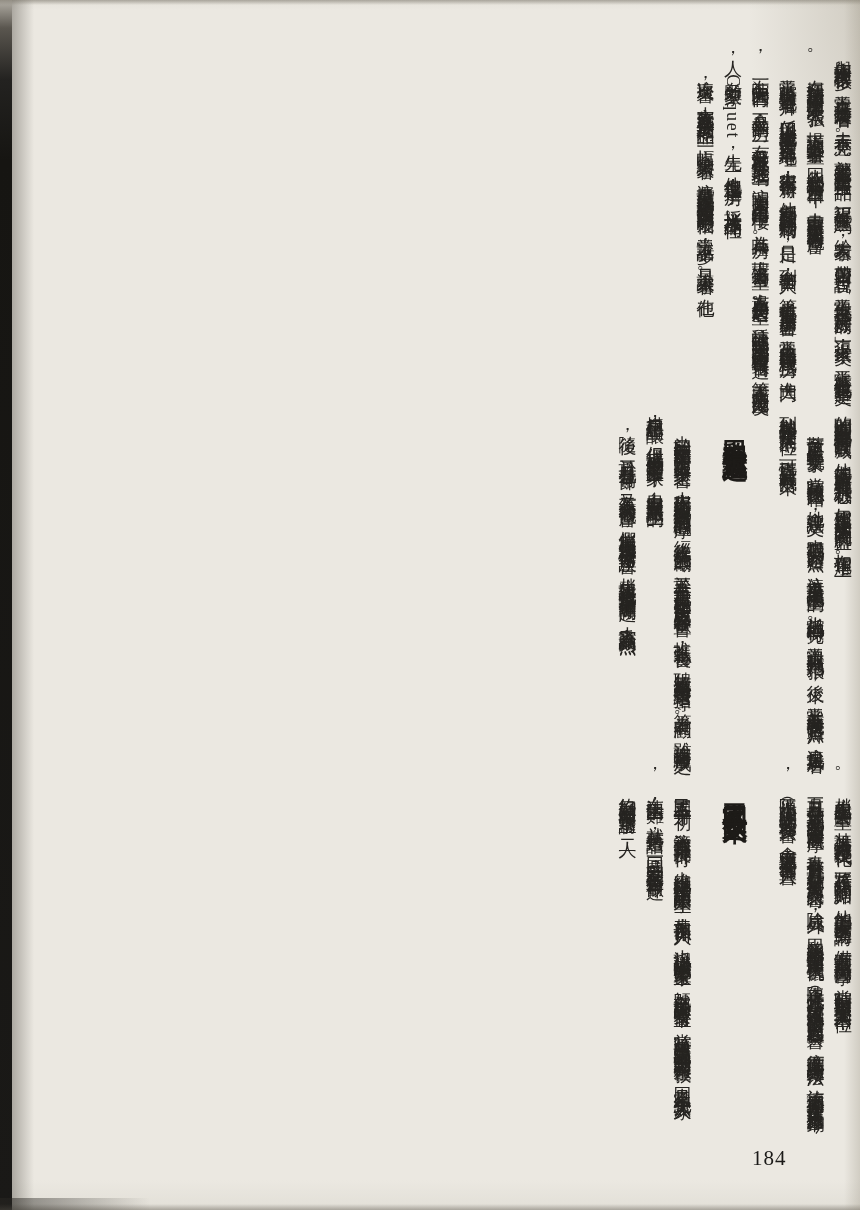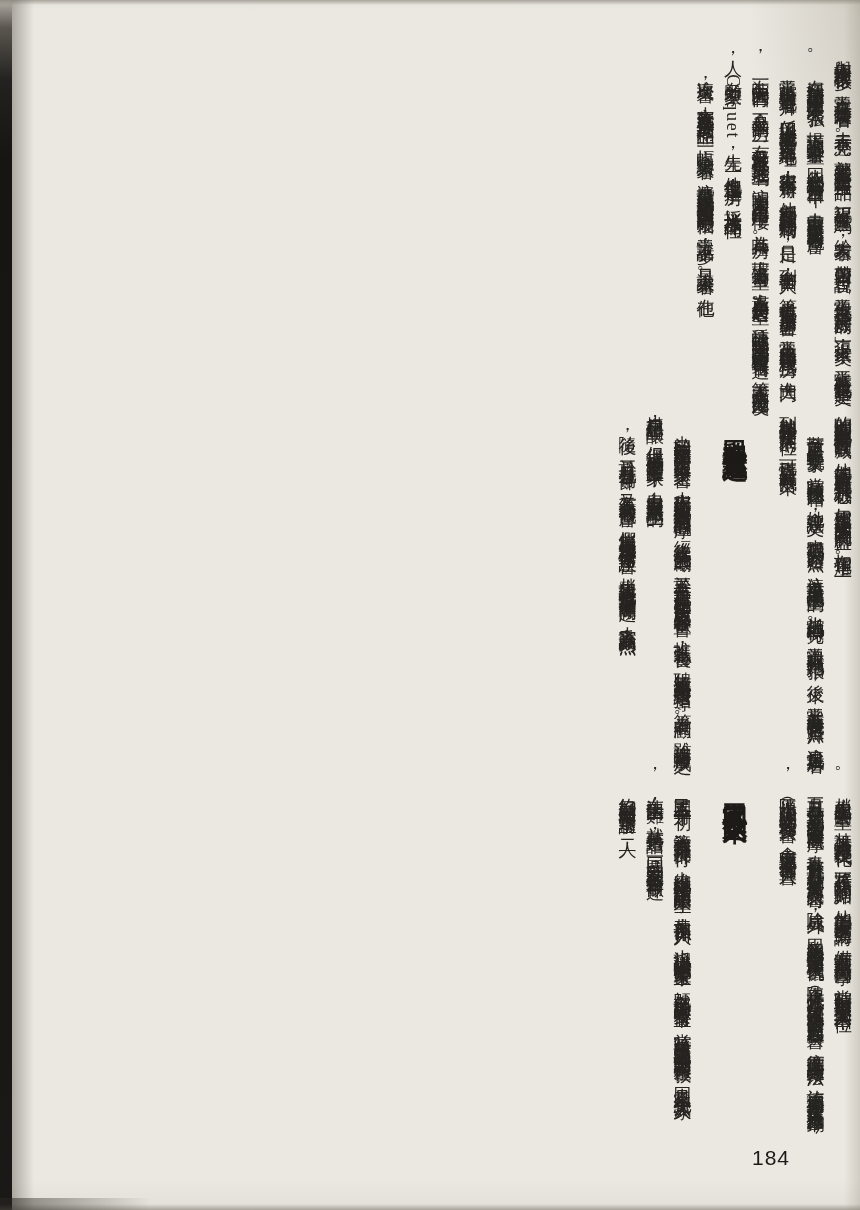--- a/index.html
+++ b/index.html
@@ -93,21 +93,21 @@
     font-size: 25px;
     font-weight: 700;
     letter-spacing: 2px;
     line-height: 50px;
     color: #1d1b18;
   }
   .page-number {
     position: absolute;
     left: 752px;
     top: 1146px;
-    font-family: Liberation Sans, sans-serif;
+    font-family: Liberation Serif, serif;
     font-size: 21px;
     letter-spacing: 1px;
     color: #1b1a18;
   }
 </style>
 </head>
 <body>
 
 <div class="page">
 

